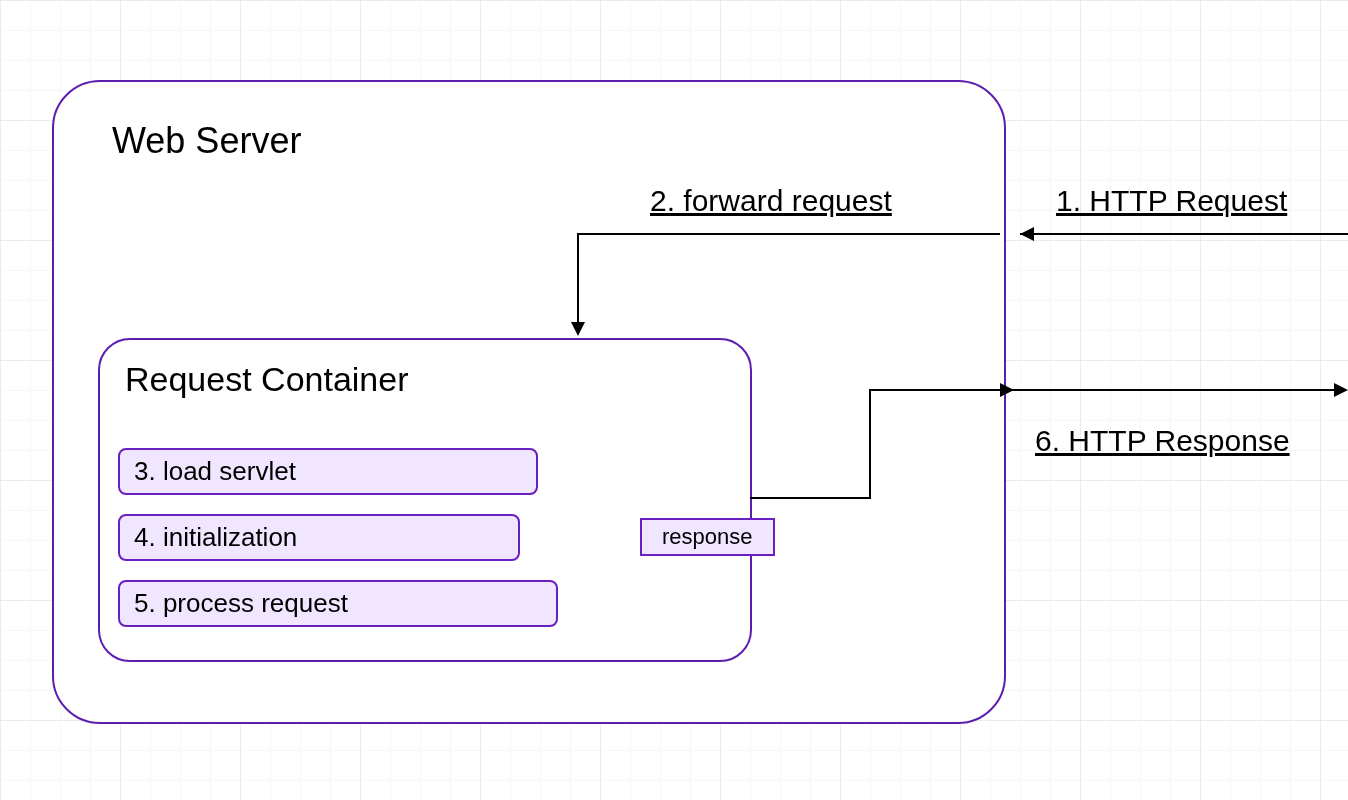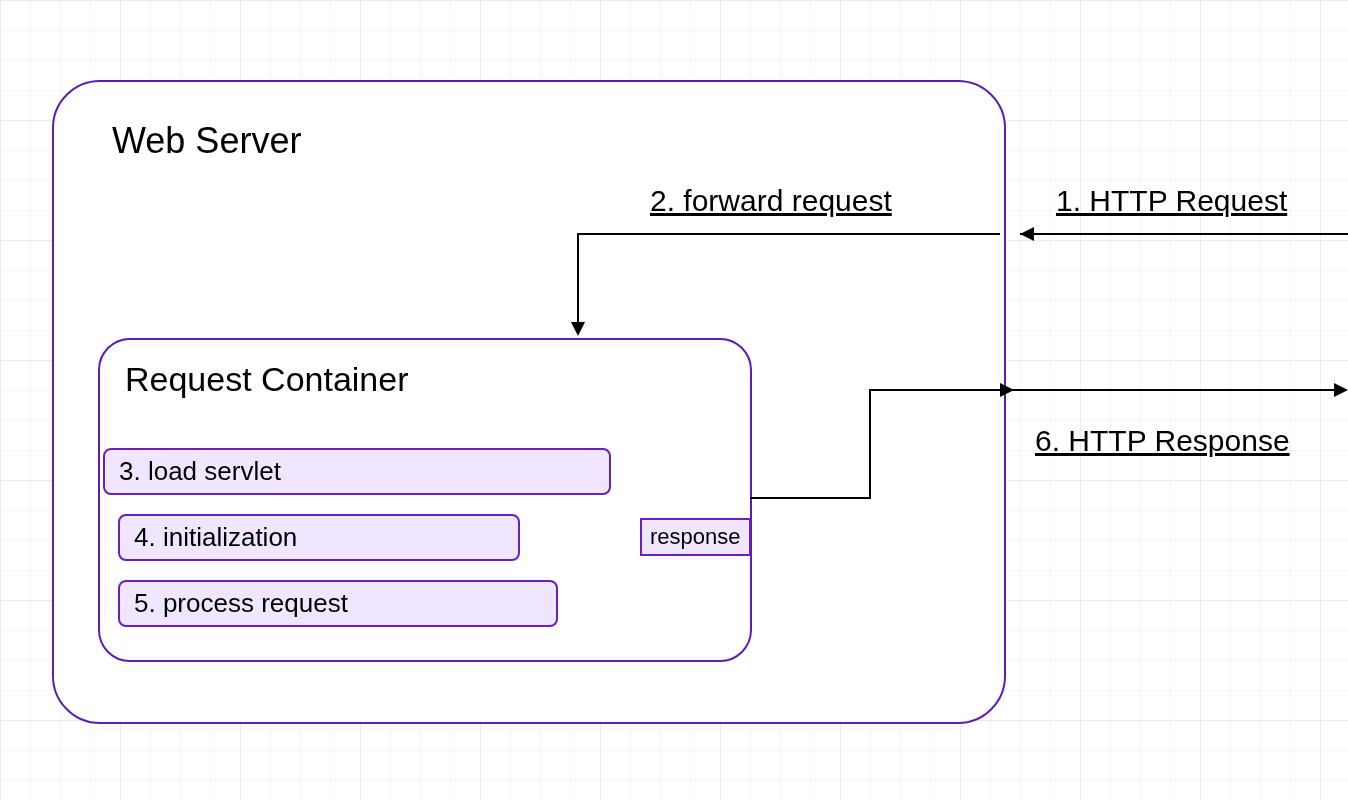--- a/index.html
+++ b/index.html
@@ -60,21 +60,21 @@
     font-size: 26px;
     line-height: 1.2;
     padding: 6px 14px;
     box-sizing: border-box;
   }
   .resp-label {
     position: absolute;
     background: #f1e6ff;
     border: 2px solid #6a1fc2;
     font-size: 22px;
-    padding: 4px 8px;
+    padding: 4px 20px;
     line-height: 1.2;
     box-sizing: border-box;
   }
   .plain-text {
     position: absolute;
     font-size: 30px;
     white-space: nowrap;
     text-decoration: underline;
   }
   svg.arrows {
@@ -100,21 +100,21 @@
   <div class="grid"></div>
 
   <div class="box-rounded" style="left:52px; top:80px; width:950px; height:640px;"></div>
 
   <div class="title" style="left:112px; top:108px;margin-top:12px;">Web Server</div>
 
   <div class="servlet-container" style="left:98px; top:338px; width:650px; height:320px;"></div>
 
   <div class="title" style="left:125px; top:360px; font-size:34px;">Request Container</div>
 
-  <div class="step" style="left:103px; top:448px; width:508px;">3. load servlet</div>
+  <div class="step" style="left:118px; top:448px; width:420px;">3. load servlet</div>
 
   <div class="step" style="left:118px; top:514px; width:402px;">4. initialization</div>
 
   <div class="step" style="left:118px; top:580px; width:440px;">5. process request</div>
 
   <div class="resp-label" style="left:640px; top:518px;">response</div>
 
   <div class="plain-text" style="left:650px; top:184px;">2. forward request</div>
 
   <div class="plain-text" style="left:1035px; top:184px;margin-left:21px;">1. HTTP Request</div>

